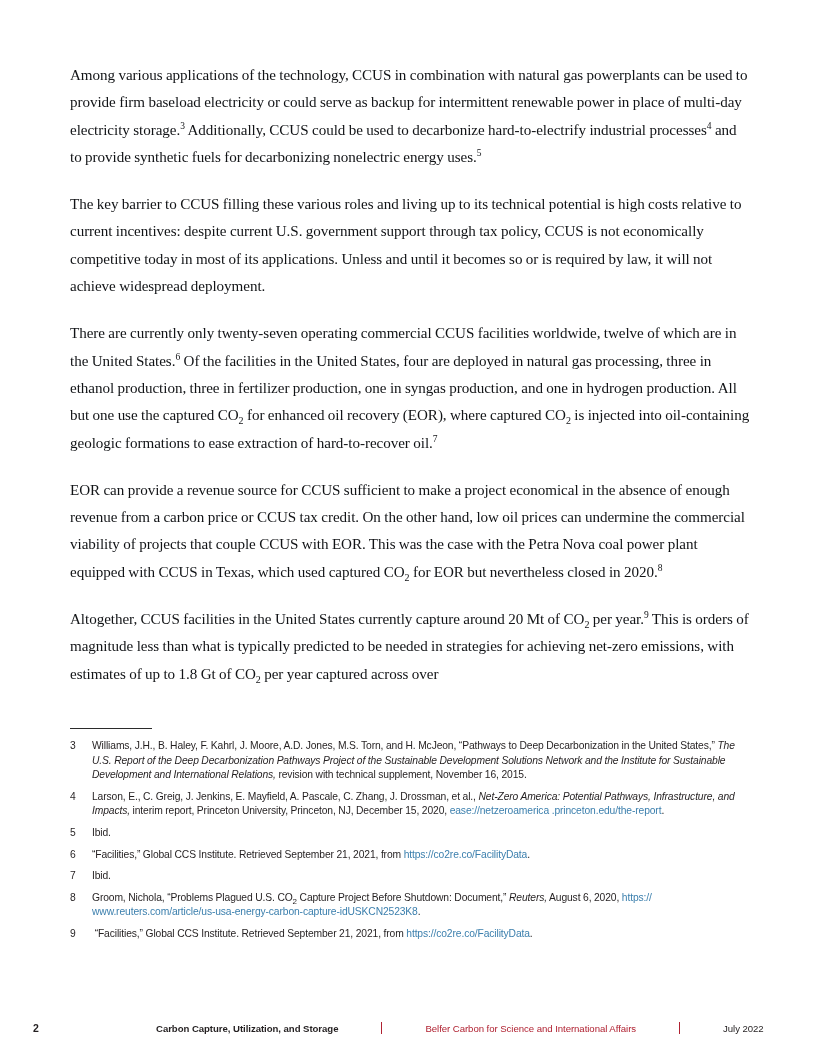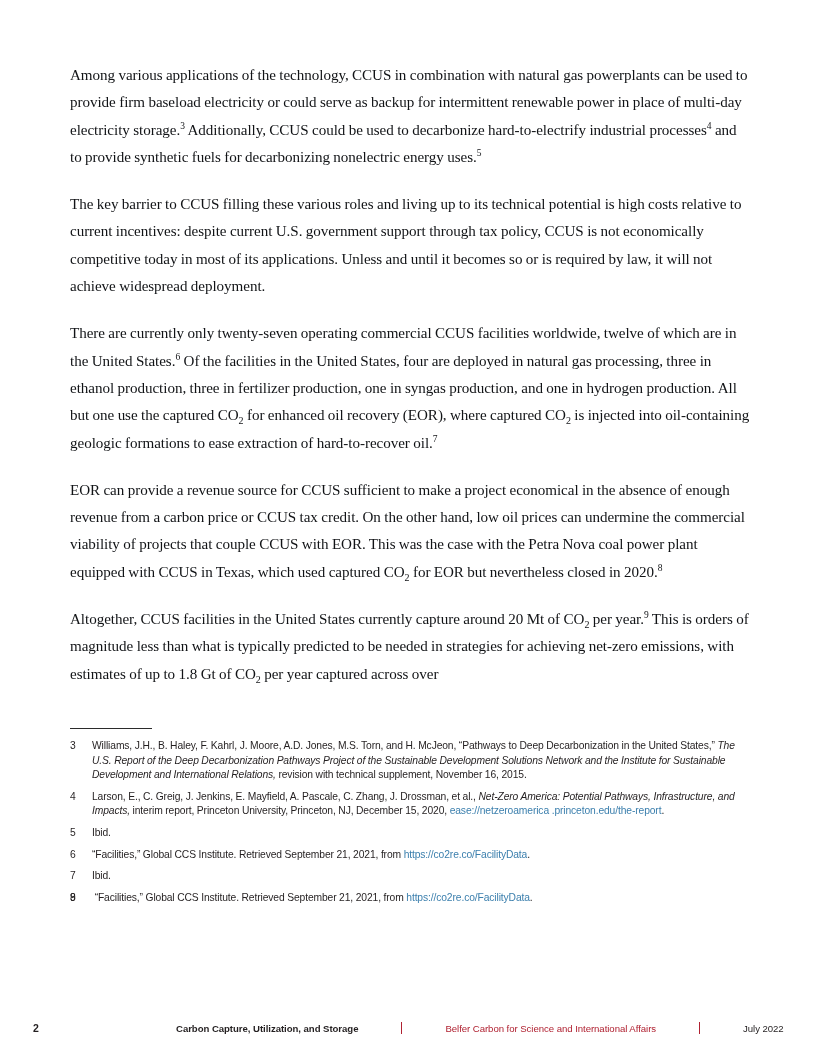--- a/index.html
+++ b/index.html
@@ -98,21 +98,21 @@
     position: absolute;
     left: 33px;
     top: 2px;
     font-family: "Liberation Sans", "DejaVu Sans", sans-serif;
     font-size: 10.5px;
     font-weight: bold;
     color: #231f20;
   }
   .footer-center {
     position: absolute;
-    left: 176px;
+    left: 156px;
     top: 2px;
     display: flex;
     align-items: flex-end;
     font-family: "Liberation Sans", "DejaVu Sans", sans-serif;
     font-size: 9.6px;
     letter-spacing: -0.05px;
     white-space: nowrap;
     gap: 36px;
   }
   .f-title {
@@ -165,20 +165,21 @@
       <span>“Facilities,” Global CCS Institute. Retrieved September 21, 2021, from <span class="lnk">https://co2re.co/FacilityData</span>.</span>
     </div>
 
     <div class="note">
       <span class="note-num">7</span>
       <span>Ibid.</span>
     </div>
 
     <div class="note">
       <span class="note-num">8</span>
+      <span>Groom, Nichola, “Problems Plagued U.S. CO<sub class="sb">2</sub> Capture Project Before Shutdown: Document,” <em>Reuters,</em> August 6, 2020, <span class="lnk">https:// www.reuters.com/article/us-usa-energy-carbon-capture-idUSKCN2523K8</span>.</span>
     </div>
 
     <div class="note">
       <span class="note-num">9</span>
       <span>&nbsp;“Facilities,” Global CCS Institute. Retrieved September 21, 2021, from <span class="lnk">https://co2re.co/FacilityData</span>.</span>
     </div>
   </div>
 
   <div class="footer">
     <div class="page-num">2</div>

